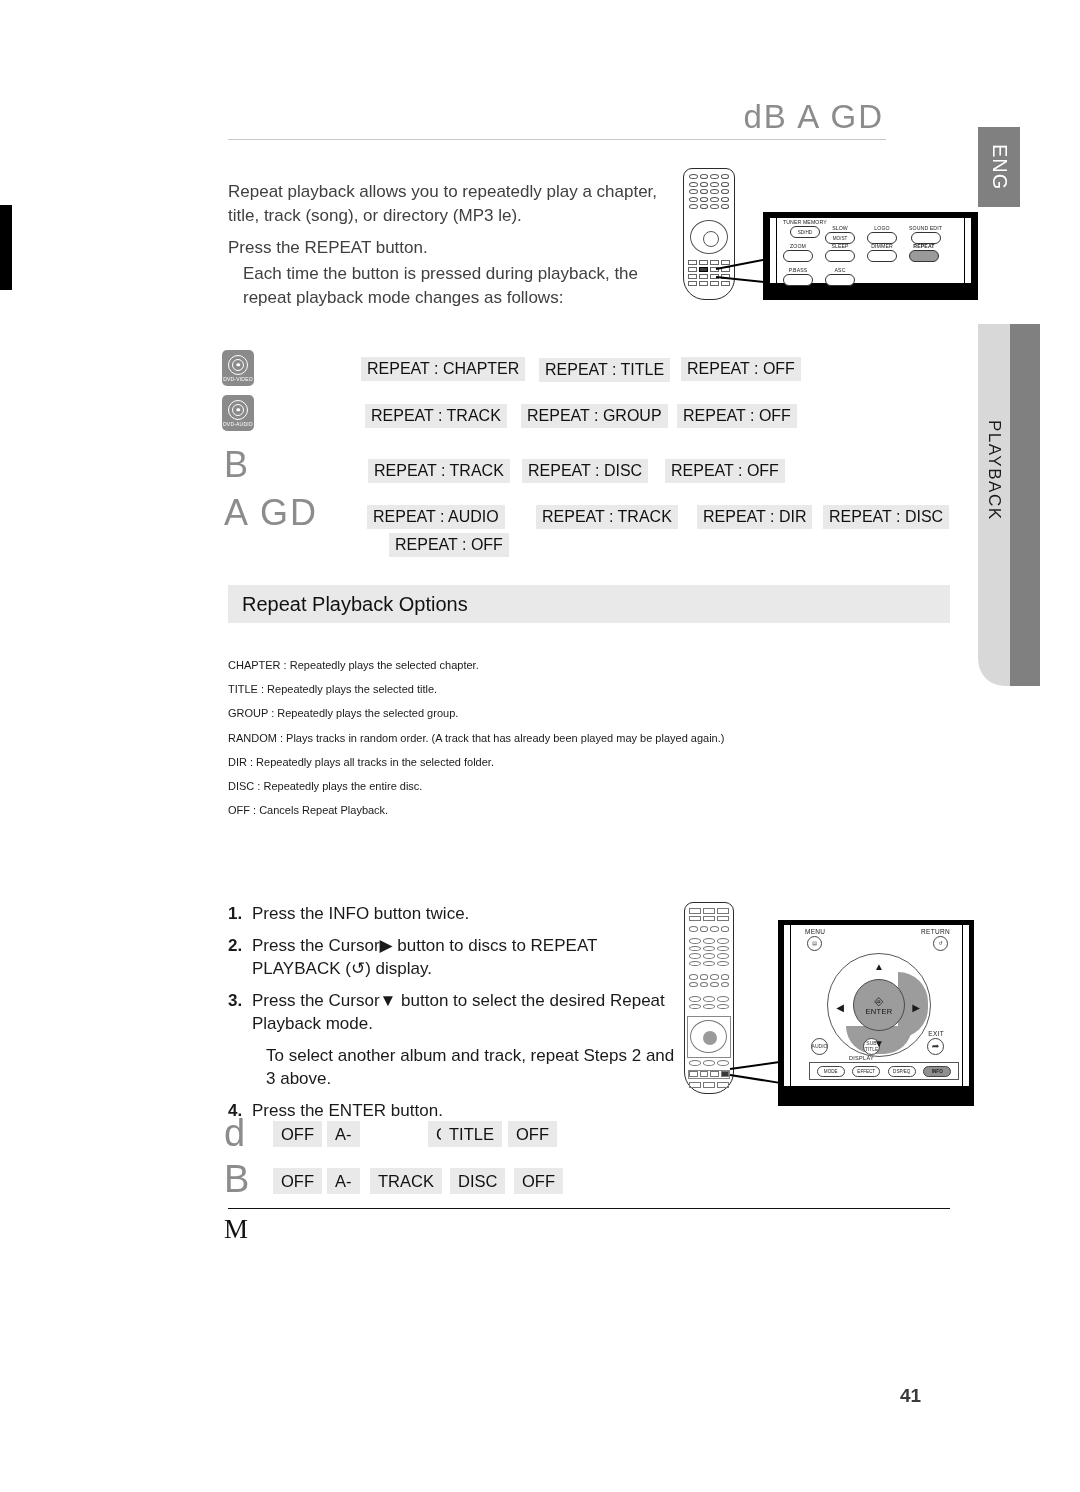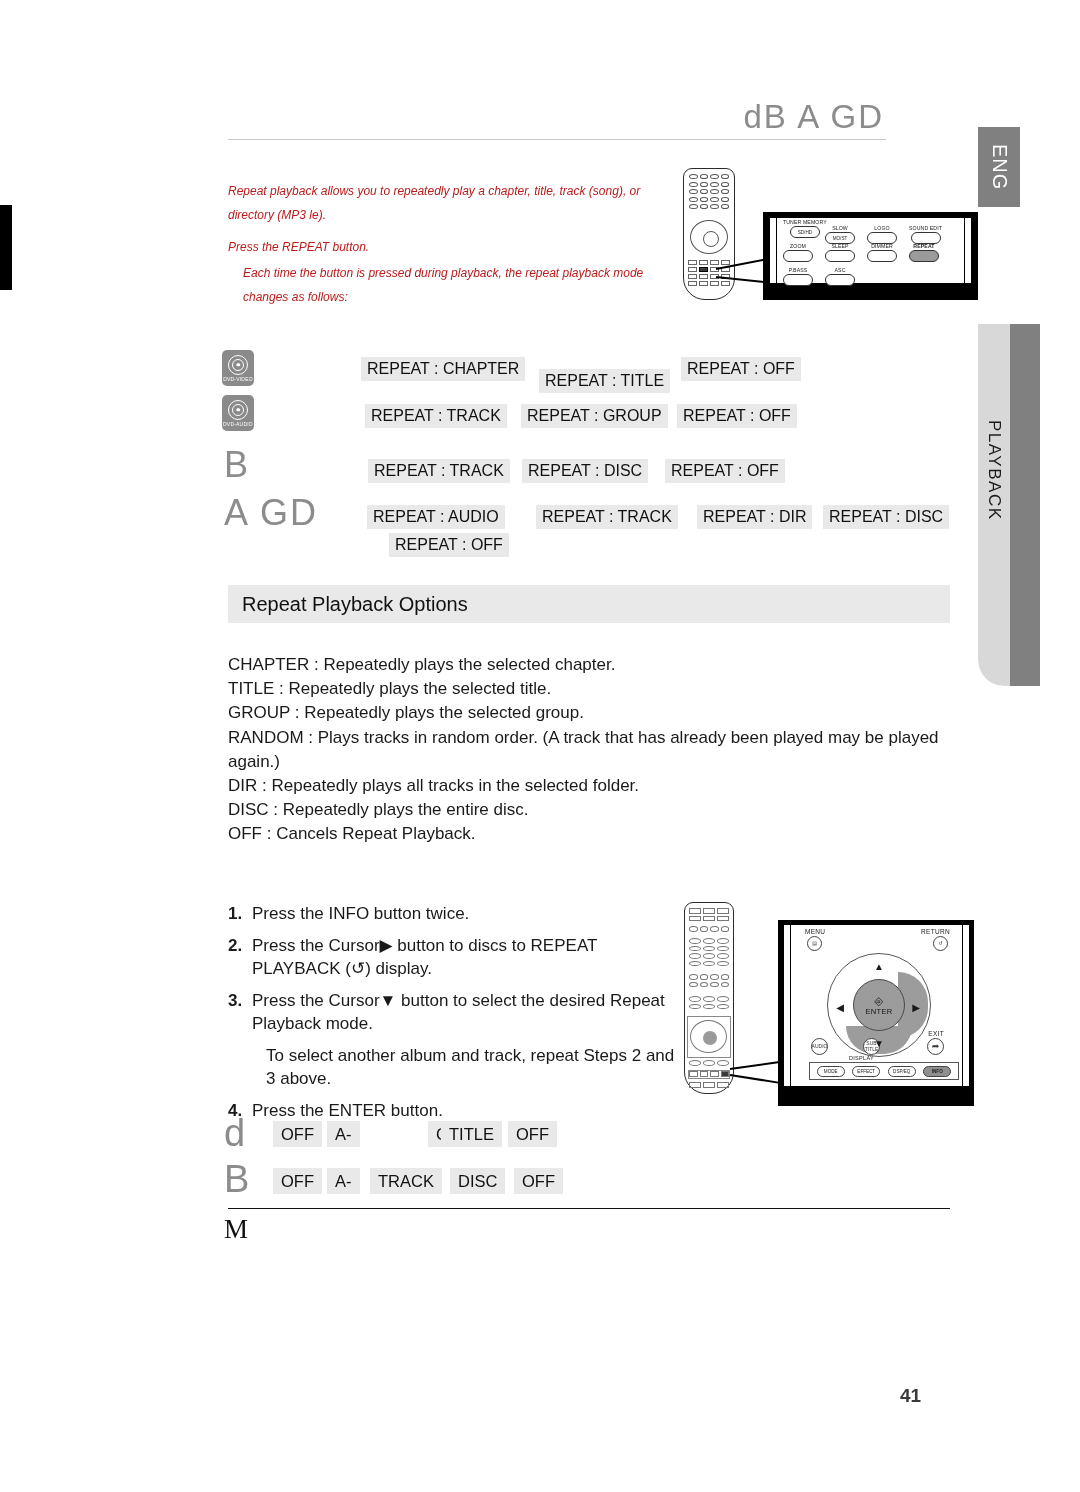--- a/index.html
+++ b/index.html
@@ -88,24 +88,23 @@
   }
 
   #head-repeat { left: 228px; top: 130px; width: 658px; padding-bottom: 9px; }
   #head-select { left: 228px; top: 862px; width: 722px; padding-bottom: 7px; }
   #head-select .title { font-size: 22.5px; }
   #head-select .discs { font-size: 31px; right: 0px; bottom: 4px; }
 
   
   .para {
     position: absolute;
-    font-size: 12px;
+    font-size: 17px;
     line-height: 23.5px;
-    color: #b91c1c;
-    font-style: italic;
+    color: #404040;
   }
   #p-intro { left: 228px; top: 180px; width: 452px; }
   #p-press { left: 228px; top: 236px; width: 452px; }
   #p-each  { left: 243px; top: 262px; width: 440px; }
 
   
   .remote-top {
     position: absolute;
     left: 683px; top: 168px;
     width: 52px; height: 132px;
@@ -284,21 +283,21 @@
   }
   .band span {
     font-size: 20px;
     color: #111111;
   }
 
   .opt-list {
     position: absolute;
     left: 228px; top: 653px;
     width: 740px;
-    font-size: 17px;
+    font-size: 11px;
     line-height: 24.2px;
     color: #1a1a1a;
   }
 
   
   .steps {
     position: absolute;
     left: 228px; top: 902px;
     width: 450px;
   }
@@ -629,21 +628,21 @@
     <div class="cap">DVD-VIDEO</div>
   </div>
   <div class="disc-badge" style="left:222px; top:395px;">
     <div class="ring"></div>
     <div class="cap">DVD-AUDIO</div>
   </div>
   <div class="disc-glyph" style="left:224px; top:444px;">B</div>
   <div class="disc-glyph" style="left:224px; top:492px;">A GD</div>
 
   <div class="chip" style="left:361px; top:357px;">REPEAT : CHAPTER</div>
-  <div class="chip" style="left:539px; top:369px;">REPEAT : TITLE</div>
+  <div class="chip" style="left:539px; top:358px;">REPEAT : TITLE</div>
   <div class="chip" style="left:681px; top:357px;">REPEAT : OFF</div>
 
   <div class="chip" style="left:365px; top:404px;">REPEAT : TRACK</div>
   <div class="chip" style="left:521px; top:404px;">REPEAT : GROUP</div>
   <div class="chip" style="left:677px; top:404px;">REPEAT : OFF</div>
 
   <div class="chip" style="left:368px; top:459px;">REPEAT : TRACK</div>
   <div class="chip" style="left:522px; top:459px;">REPEAT : DISC</div>
   <div class="chip" style="left:665px; top:459px;">REPEAT : OFF</div>
 

